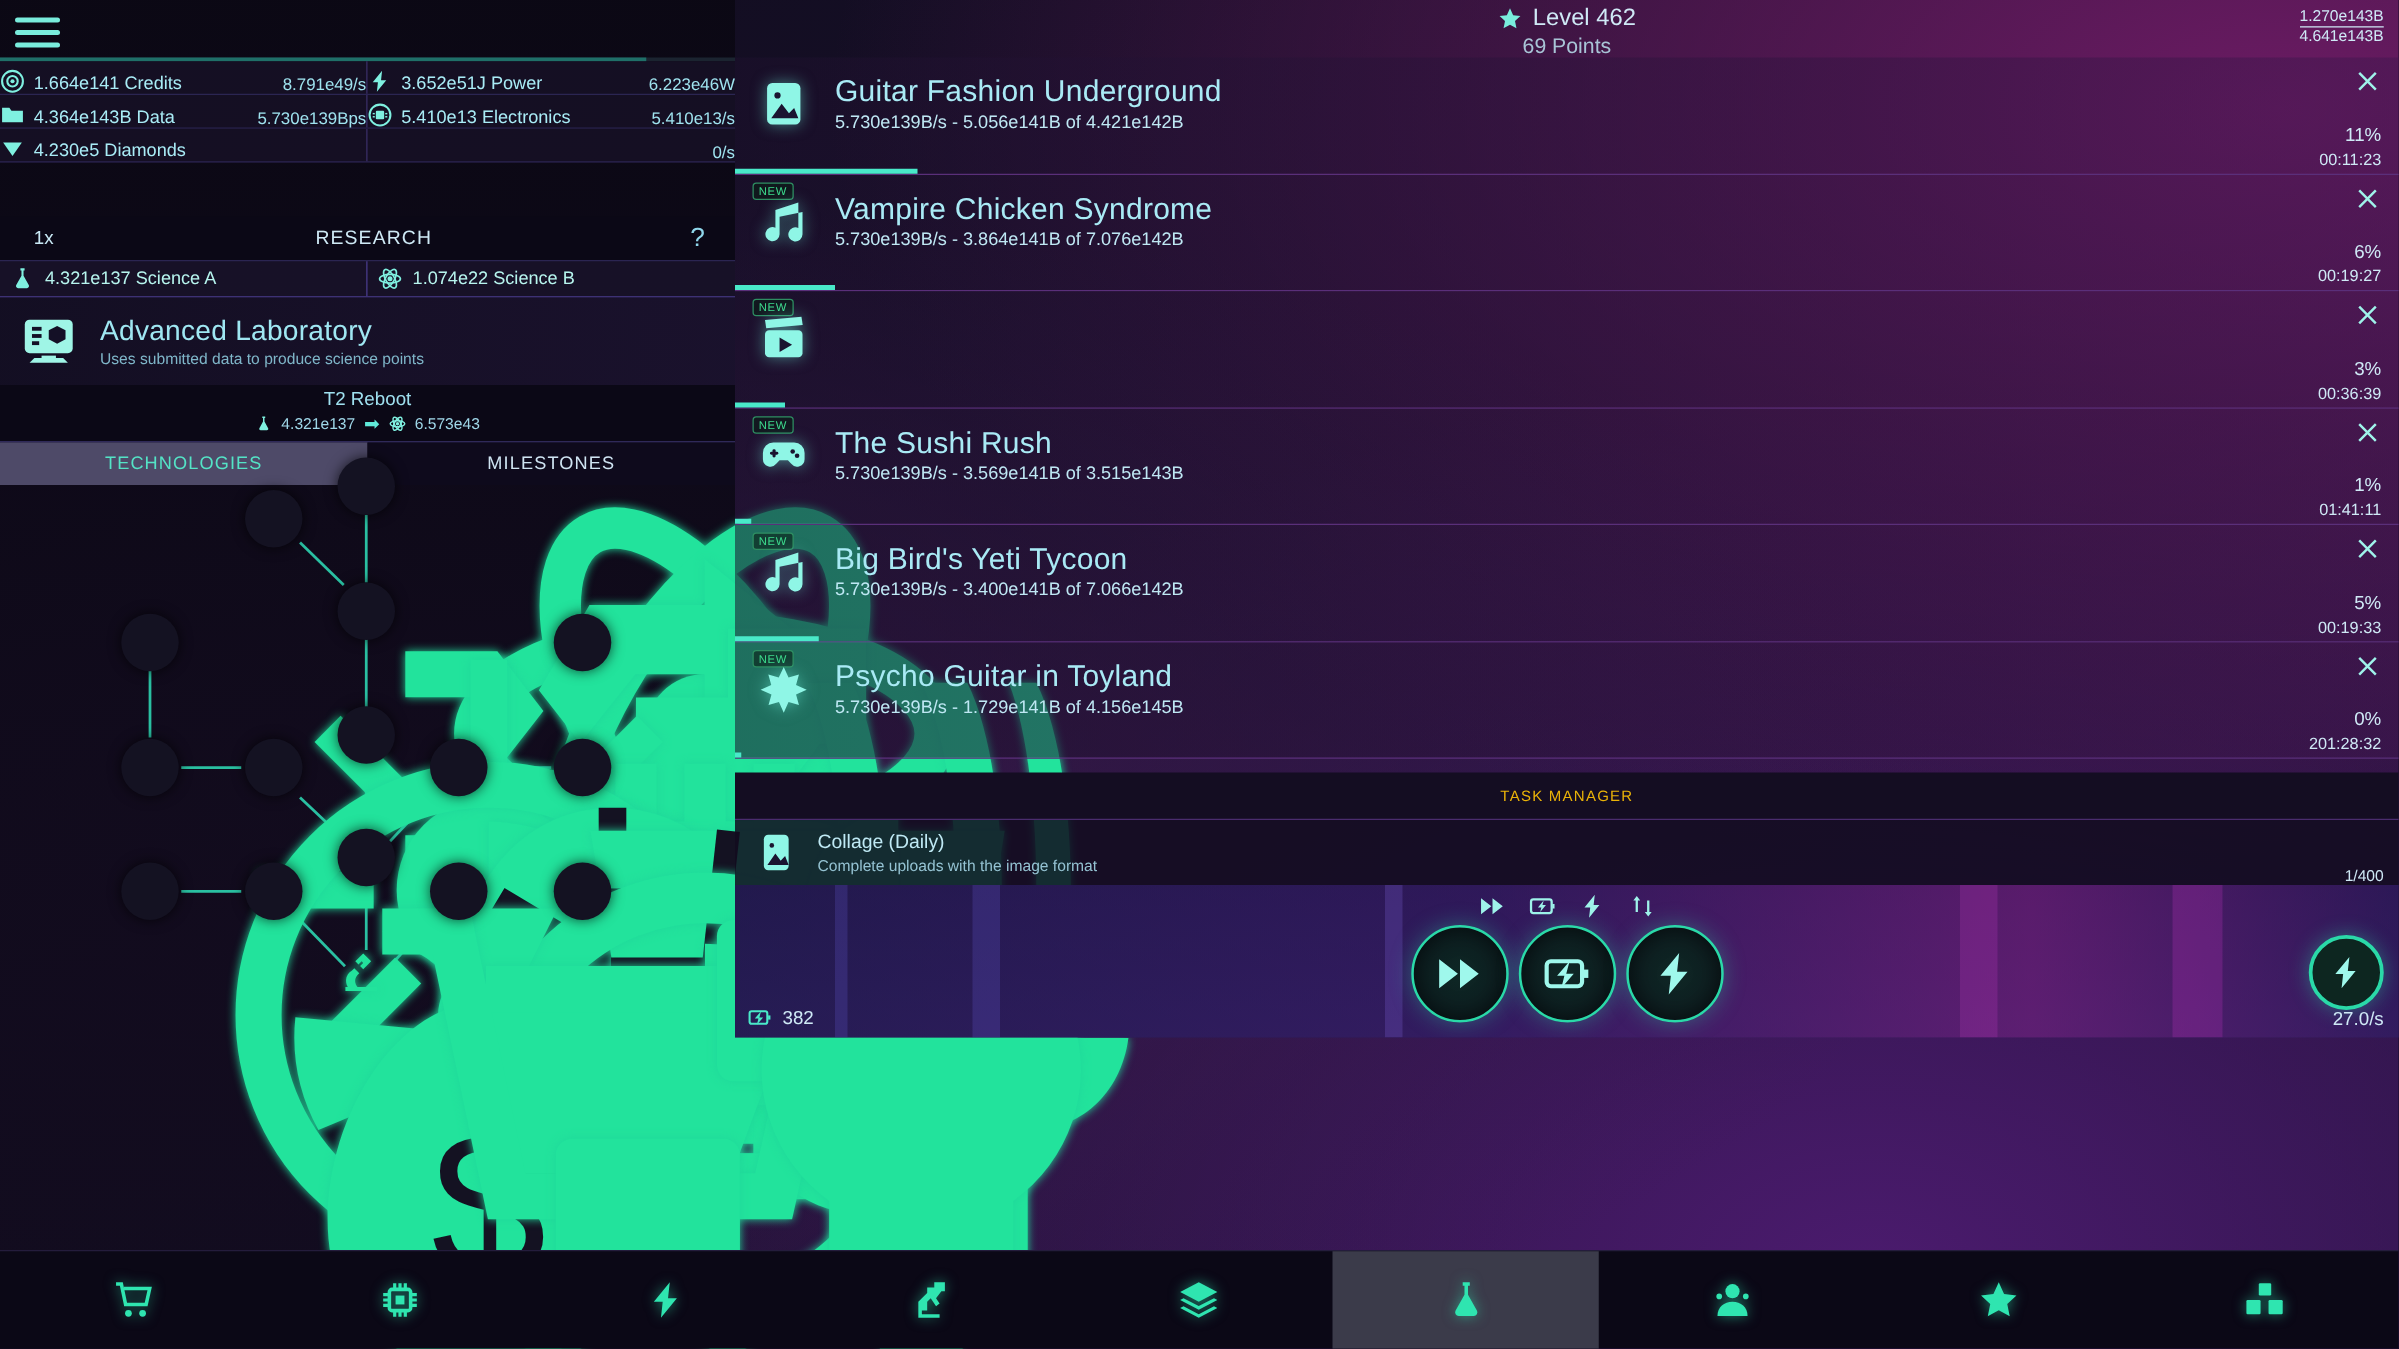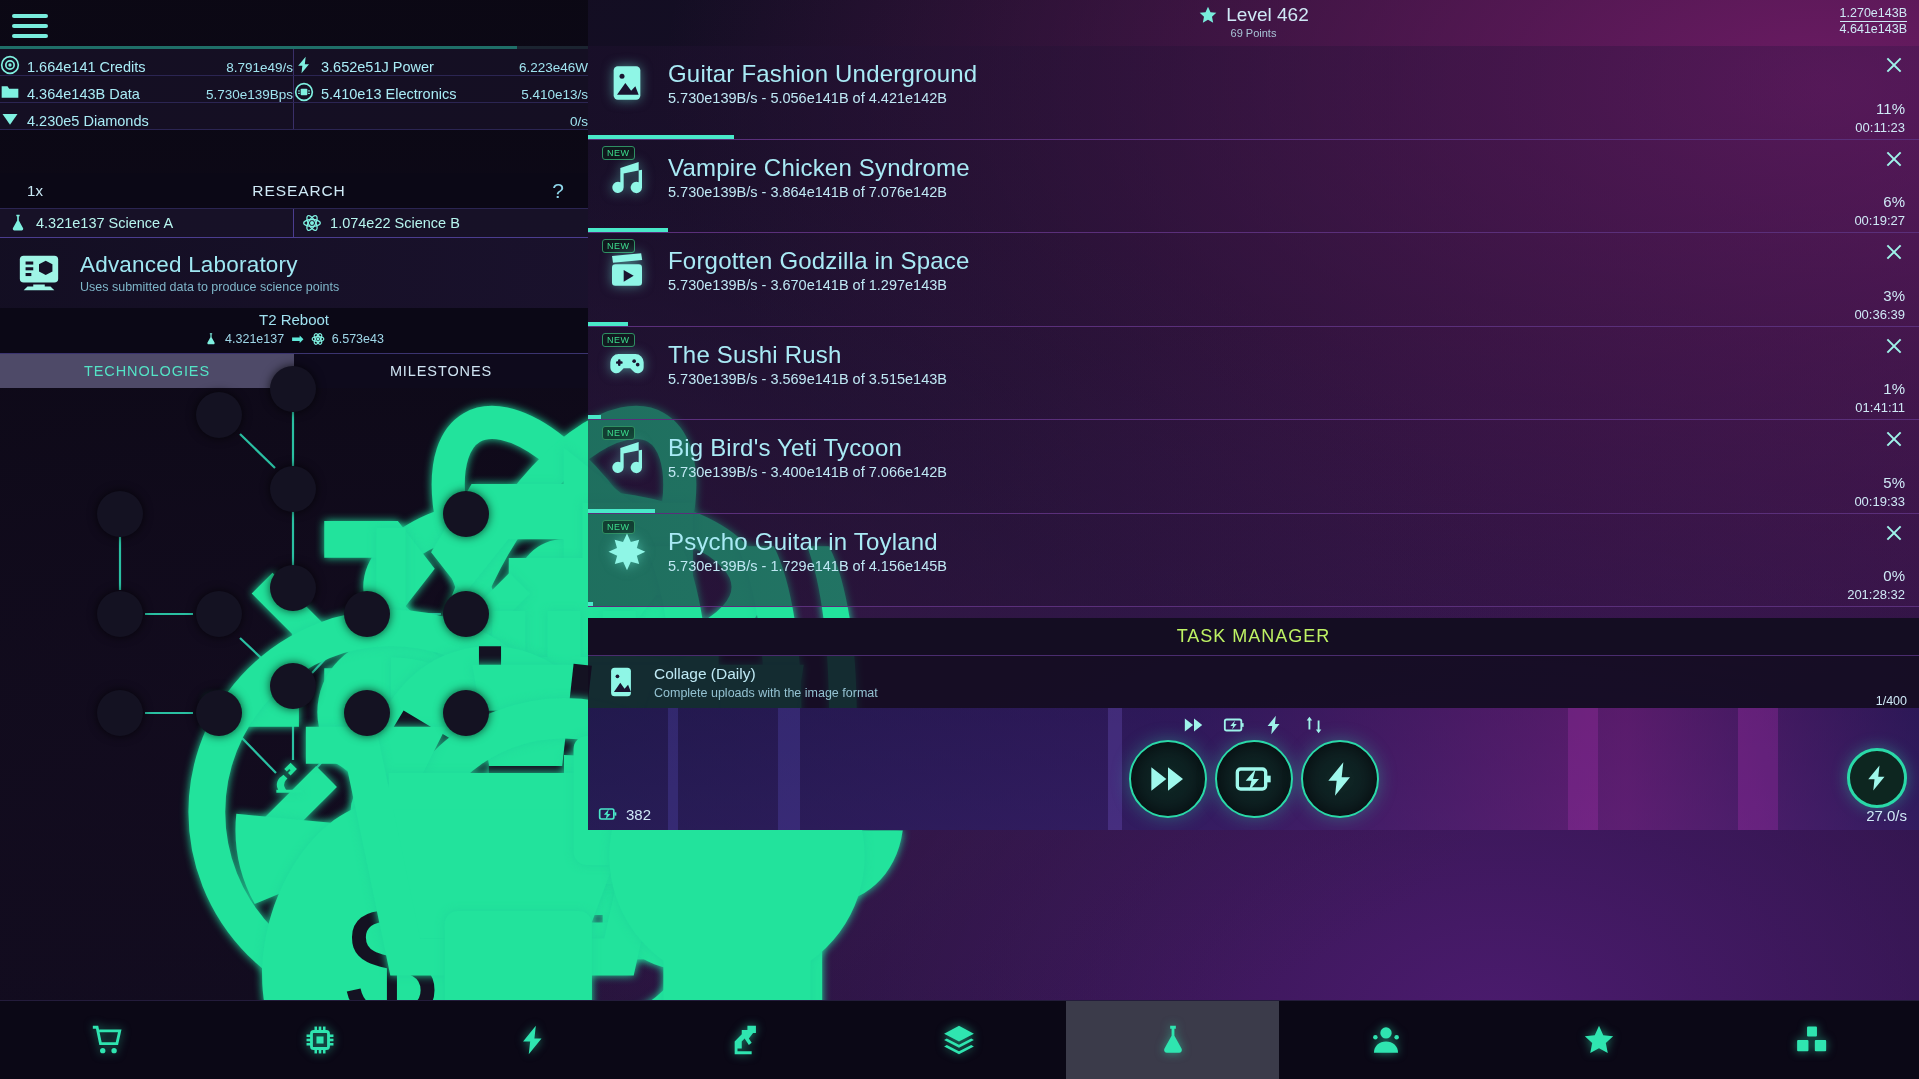--- a/index.html
+++ b/index.html
@@ -68,21 +68,21 @@
      background:#141222; display:flex; align-items:center; justify-content:center;
      box-shadow:0 0 10px rgba(0,0,0,.7); }
   .node svg{ width:26px; height:26px; fill:#22e39c; filter:drop-shadow(0 0 4px #1fd79a); }
   .node.plain{ background:transparent; box-shadow:none; }
   
   #right{ position:absolute; left:588px; top:0; width:1331px; height:1000px; }
   #lvl{ height:46px; text-align:center; padding-top:4px; position:relative; }
   #lvl .line1{ display:flex; align-items:center; justify-content:center; gap:8px;
      font-size:19px; color:#cfe9f6; }
   #lvl .line1 svg{ width:20px; height:20px; fill:#79ecdc; }
-  #lvl .line2{ font-size:11px; color:#a8c4d6; margin-top:1px; }
+  #lvl .line2{ font-size:17px; color:#a8c4d6; margin-top:1px; }
   #lvl .corner{ position:absolute; right:12px; top:6px; text-align:right; font-size:12.5px;
      color:#cfe9f6; }
   #lvl .corner .a{ border-bottom:1px solid #cfe9f6; padding-bottom:1px; display:inline-block;}
   #list{ position:absolute; left:0; top:46px; width:1331px; height:572px; }
   .item{ position:relative; height:93.5px; border-bottom:1px solid #5a2f7a;
      background:linear-gradient(90deg, rgba(28,16,44,.55), rgba(62,22,78,.45)); }
   .item .inner{ display:flex; align-items:center; gap:18px; padding:14px 0 0 16px; }
   .item .tico{ width:46px; height:46px; flex:0 0 46px; display:flex;
       align-items:center; justify-content:center; }
   .item .tico svg{ width:40px; height:40px; fill:#8ff6e6; filter:drop-shadow(0 0 6px rgba(110,240,220,.5)); }
@@ -91,21 +91,21 @@
   .item .newb{ position:absolute; left:14px; top:6px; font-size:9px; color:#3ddc8d;
      border:1px solid #2e8f62; border-radius:3px; padding:1px 4px; letter-spacing:.5px;
      background:rgba(10,30,22,.6); }
   .item .close{ position:absolute; right:14px; top:8px; width:22px; height:22px; }
   .item .close svg{ width:22px; height:22px; fill:#9ff3ea; }
   .item .pct{ position:absolute; right:14px; bottom:22px; font-size:15px; color:#cfe9f6; text-align:right; }
   .item .tm{ position:absolute; right:14px; bottom:4px; font-size:13px; color:#cfe9f6; text-align:center; }
   .item .pbar{ position:absolute; left:0; bottom:0; height:4px; background:#49e9c9; }
   #tmhdr{ position:absolute; left:0; top:618px; width:1331px; height:38px;
      background:#140d22; display:flex; align-items:center; justify-content:center;
-     font-size:18px; letter-spacing:1px; color:#bef264; border-bottom:1px solid #4a2c6e;}
+     font-size:12px; letter-spacing:1px; color:#eab308; border-bottom:1px solid #4a2c6e;}
   #task{ position:absolute; left:0; top:656px; width:1331px; height:52px;
      background:rgba(18,12,30,.85); display:flex; align-items:center; gap:16px; padding-left:16px; }
   #task .tico{ width:34px; height:34px; }
   #task .tico svg{ width:34px; height:34px; fill:#8ff6e6; }
   #task h4{ font-size:15.5px; font-weight:400; color:#bfe9f4; }
   #task p{ font-size:12.5px; color:#94c2d2; margin-top:3px; }
   #task .cnt{ position:absolute; right:12px; bottom:0px; font-size:12.5px; color:#cfe9f6; }
   #stage{ position:absolute; left:0; top:708px; width:1331px; height:122px;
      background:
        linear-gradient(90deg, rgba(40,30,90,.5) 0%, rgba(70,30,120,.45) 45%, rgba(150,35,150,.5) 78%, rgba(70,30,120,.4) 100%),
@@ -510,24 +510,20 @@
       <div class="item">
         <div class="newb">NEW</div>
         <div class="inner">
           <span class="tico">
               <svg viewBox="0 0 24 24">
                 <path d="M3 3.6 20.5 2l.6 4L3.6 7.6z"></path>
                 <rect x="3" y="8.5" width="18" height="13" rx="2"></rect>
                 <path d="M10 12l6 3.5-6 3.5z" fill="#1a1430"></path>
               </svg>
             </span>
-          <div>
-            <h3>Forgotten Godzilla in Space</h3>
-            <div class="sub">5.730e139B/s - 3.670e141B of 1.297e143B</div>
-          </div>
         </div>
         <div class="close"><svg viewBox="0 0 24 24">
               <path d="M5.5 4 12 10.5 18.5 4 20 5.5 13.5 12 20 18.5 18.5 20 12 13.5 5.5 20 4 18.5 10.5 12 4 5.5z"></path>
             </svg></div>
         <div class="pct">3%</div>
         <div class="tm">00:36:39</div>
         <div class="pbar" style="width:3%"></div>
       </div>
 
       <div class="item">

